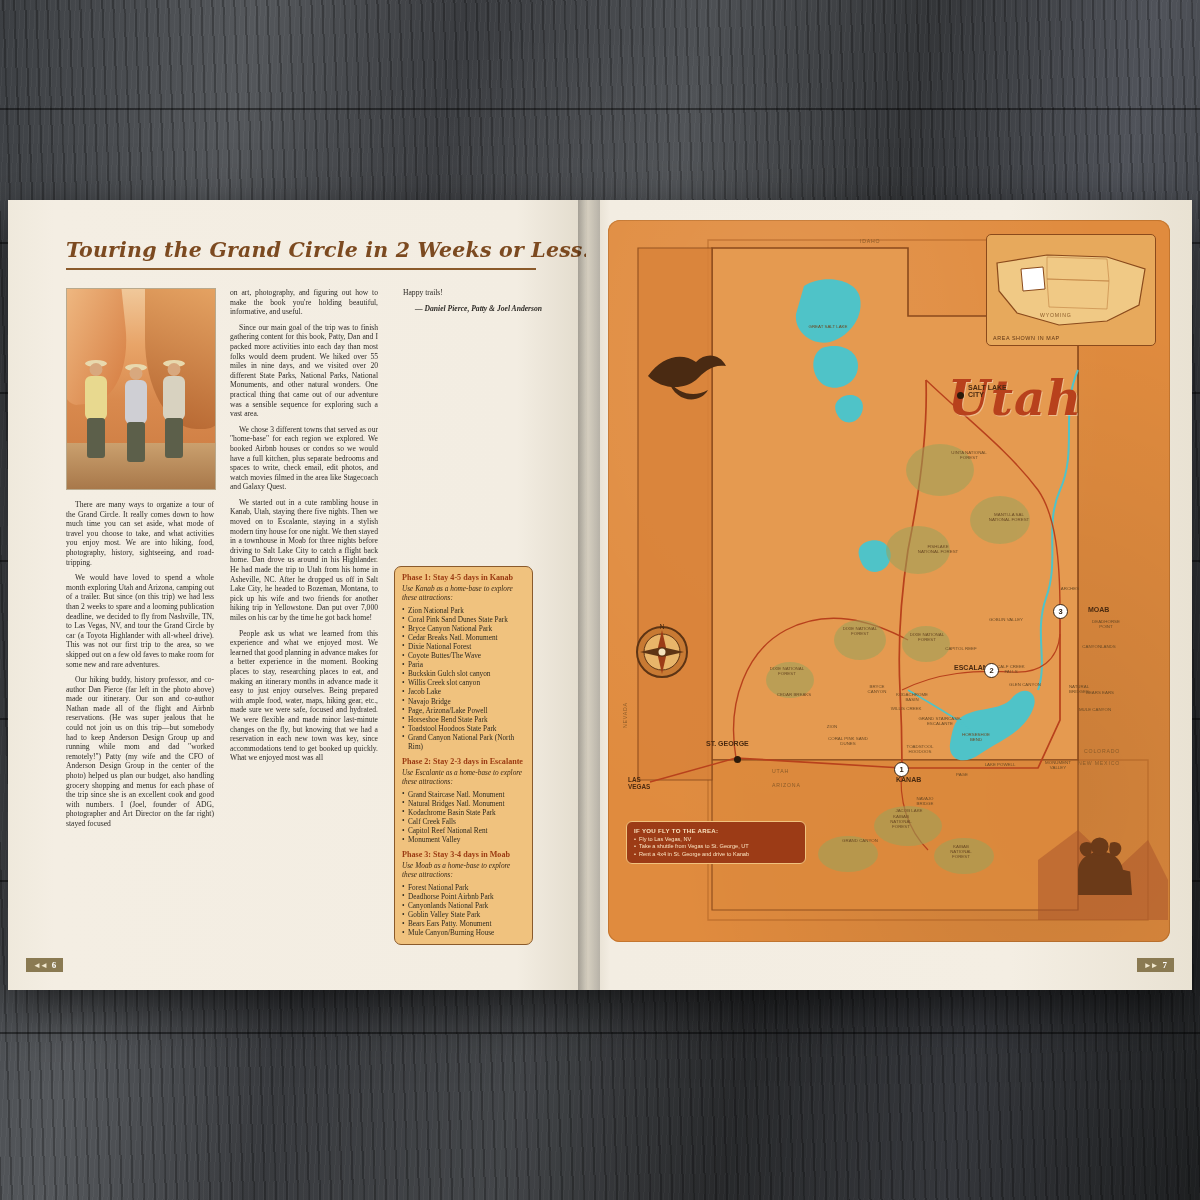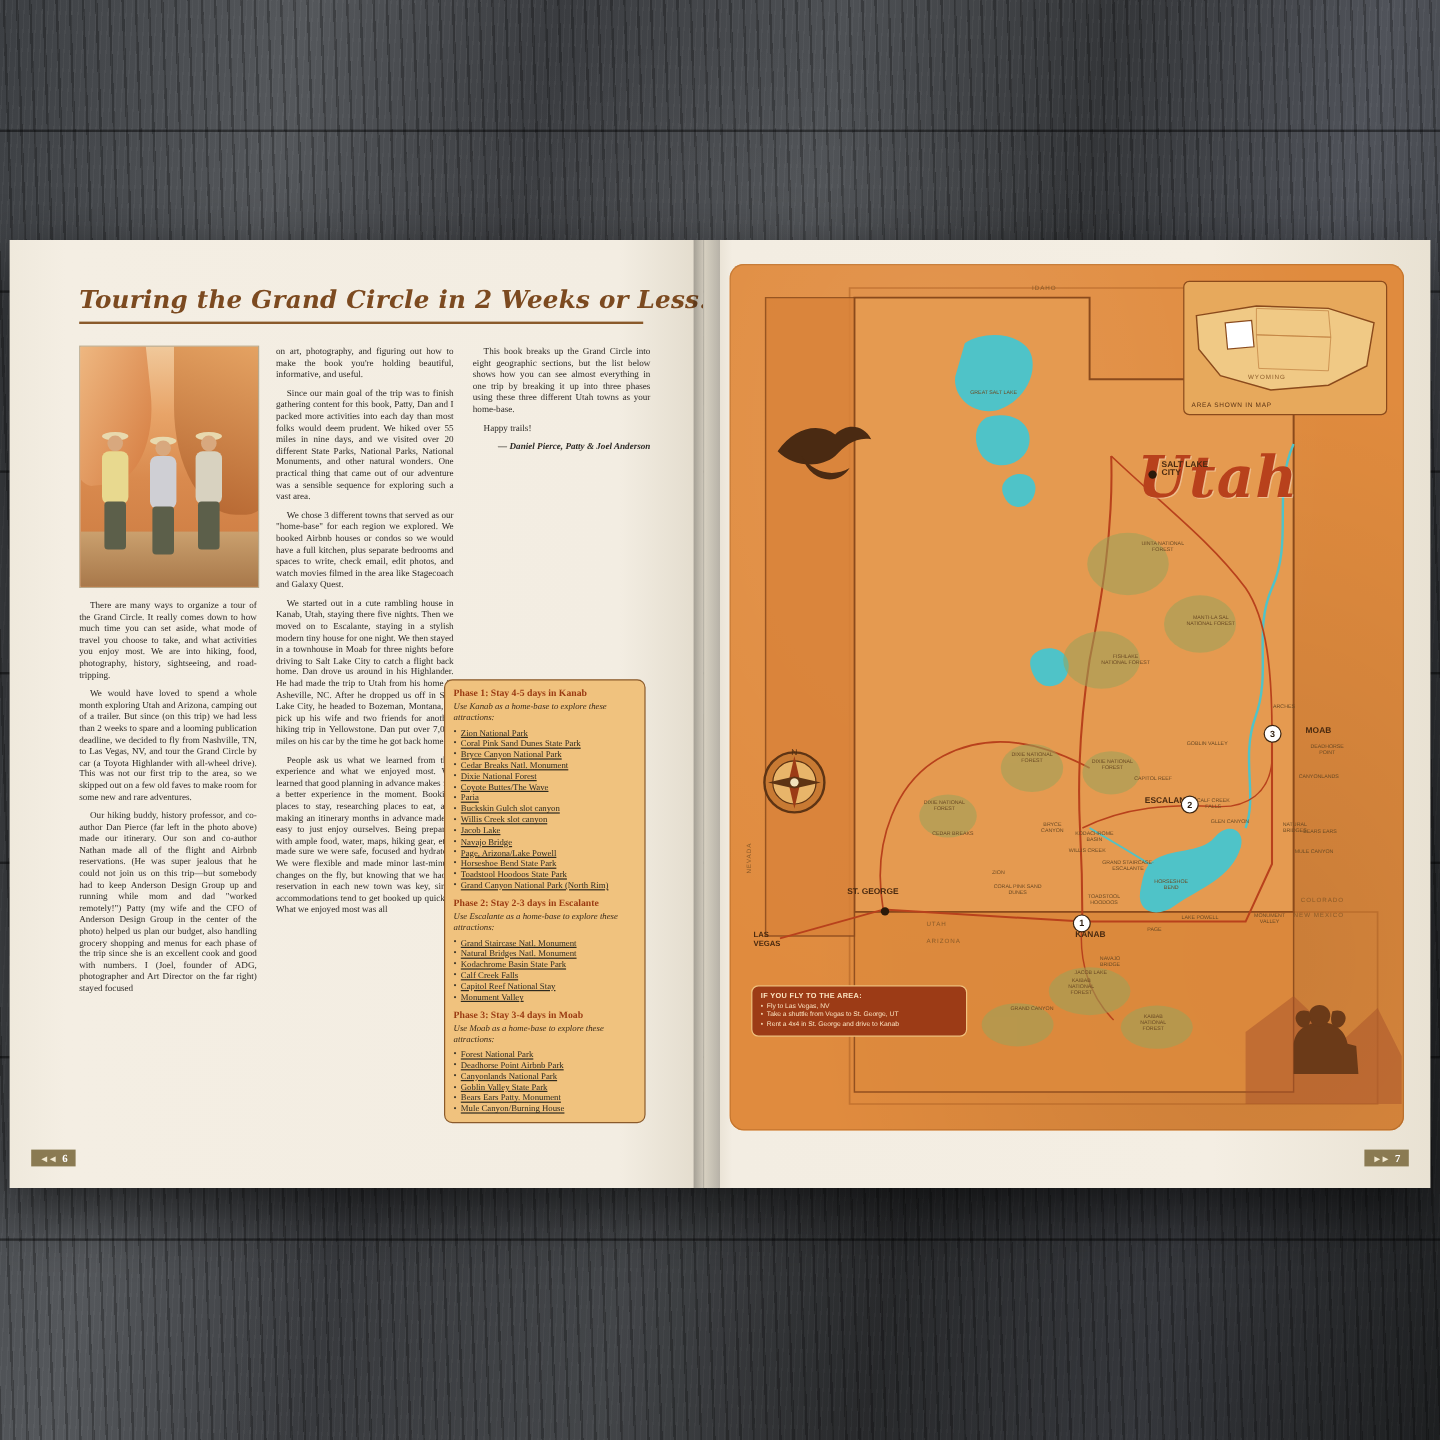--- a/index.html
+++ b/index.html
@@ -70,27 +70,27 @@
   .col{position:absolute;font-size:7.6px;line-height:9.6px;color:#2d2a26;text-align:justify;
     font-family:"Liberation Serif", serif;hyphens:auto;}
   .col p{margin:0 0 6px 0;text-indent:9px;}
   .col p.noind{text-indent:0;}
   .c1{left:58px;top:300px;width:148px;}
   .c2{left:222px;top:88px;width:148px;}
   .c3{left:386px;top:88px;width:148px;}
   .byline{font-weight:bold;font-style:italic;text-indent:0;text-align:right;}
 
   
-  .phasebox{position:absolute;left:362px;width:168px;background:#f0c27e;
+  .phasebox{position:absolute;left:386px;width:139px;background:#f0c27e;
     border:1.4px solid #8a5a2b;border-radius:7px;padding:6px 7px 7px 7px;box-sizing:border-box;}
   .ph1{top:366px;}
   .ph-h{font-weight:bold;font-size:8.1px;color:#9a3a12;margin:0 0 2px 0;line-height:10px;}
   .ph-sub{font-style:italic;font-size:7.3px;color:#3a2a18;margin:0 0 3px 0;line-height:8.8px;}
   .ph-list{margin:0;padding:0;list-style:none;}
-  .ph-list li{font-size:7.3px;line-height:9.1px;color:#2d2a20;padding-left:6px;position:relative;text-decoration:underline;}
+  .ph-list li{font-size:7.3px;line-height:9.1px;color:#2d2a20;padding-left:6px;position:relative;}
   .ph-list li:before{content:"•";position:absolute;left:0;top:-0.5px;}
   .ph-gap{height:6px;}
 
   .pagenum-l{position:absolute;left:18px;bottom:16px;width:100px;height:18px;
     display:flex;align-items:center;}
   .pagenum-r{position:absolute;right:18px;bottom:16px;width:100px;height:18px;
     display:flex;align-items:center;justify-content:flex-end;}
   .ribbon{background:#8a7a52;height:14px;display:flex;align-items:center;gap:5px;
     padding:0 7px;color:#fff;font-size:9px;font-weight:bold;font-family:"Liberation Serif",serif;}
   .ribbon .arrows{font-size:8px;letter-spacing:-1px;color:#f1e8cf;}
@@ -181,21 +181,20 @@
 
       <div class="col c2">
         <p class="noind">on art, photography, and figuring out how to make the book you're holding beautiful, informative, and useful.</p>
         <p>Since our main goal of the trip was to finish gathering content for this book, Patty, Dan and I packed more activities into each day than most folks would deem prudent. We hiked over 55 miles in nine days, and we visited over 20 different State Parks, National Parks, National Monuments, and other natural wonders. One practical thing that came out of our adventure was a sensible sequence for exploring such a vast area.</p>
         <p>We chose 3 different towns that served as our "home-base" for each region we explored. We booked Airbnb houses or condos so we would have a full kitchen, plus separate bedrooms and spaces to write, check email, edit photos, and watch movies filmed in the area like Stagecoach and Galaxy Quest.</p>
         <p>We started out in a cute rambling house in Kanab, Utah, staying there five nights. Then we moved on to Escalante, staying in a stylish modern tiny house for one night. We then stayed in a townhouse in Moab for three nights before driving to Salt Lake City to catch a flight back home. Dan drove us around in his Highlander. He had made the trip to Utah from his home in Asheville, NC. After he dropped us off in Salt Lake City, he headed to Bozeman, Montana, to pick up his wife and two friends for another hiking trip in Yellowstone. Dan put over 7,000 miles on his car by the time he got back home!</p>
         <p>People ask us what we learned from this experience and what we enjoyed most. We learned that good planning in advance makes for a better experience in the moment. Booking places to stay, researching places to eat, and making an itinerary months in advance made it easy to just enjoy ourselves. Being prepared with ample food, water, maps, hiking gear, etc., made sure we were safe, focused and hydrated. We were flexible and made minor last-minute changes on the fly, but knowing that we had a reservation in each new town was key, since accommodations tend to get booked up quickly. What we enjoyed most was all</p>
       </div>
 
       <div class="col c3">
-        <p>This book breaks up the Grand Circle into eight geographic sections, but the list below shows how you can see almost everything in one trip by breaking it up into three phases using these three different Utah towns as your home-base.</p>
         <p>Happy trails!</p>
         <p class="byline">— Daniel Pierce, Patty &amp; Joel Anderson</p>
       </div>
 
       <div class="phasebox ph1">
         <p class="ph-h">Phase 1: Stay 4-5 days in Kanab</p>
         <p class="ph-sub">Use Kanab as a home-base to explore these attractions:</p>
         <ul class="ph-list">
           <li>Zion National Park</li>
           <li>Coral Pink Sand Dunes State Park</li>
@@ -214,21 +213,21 @@
           <li>Grand Canyon National Park (North Rim)</li>
         </ul>
         <div class="ph-gap"></div>
         <p class="ph-h">Phase 2: Stay 2-3 days in Escalante</p>
         <p class="ph-sub">Use Escalante as a home-base to explore these attractions:</p>
         <ul class="ph-list">
           <li>Grand Staircase Natl. Monument</li>
           <li>Natural Bridges Natl. Monument</li>
           <li>Kodachrome Basin State Park</li>
           <li>Calf Creek Falls</li>
-          <li>Capitol Reef National Stay</li>
+          <li>Capitol Reef National Rent</li>
           <li>Monument Valley</li>
         </ul>
         <div class="ph-gap"></div>
         <p class="ph-h">Phase 3: Stay 3-4 days in Moab</p>
         <p class="ph-sub">Use Moab as a home-base to explore these attractions:</p>
         <ul class="ph-list">
           <li>Forest National Park</li>
           <li>Deadhorse Point Airbnb Park</li>
           <li>Canyonlands National Park</li>
           <li>Goblin Valley State Park</li>

